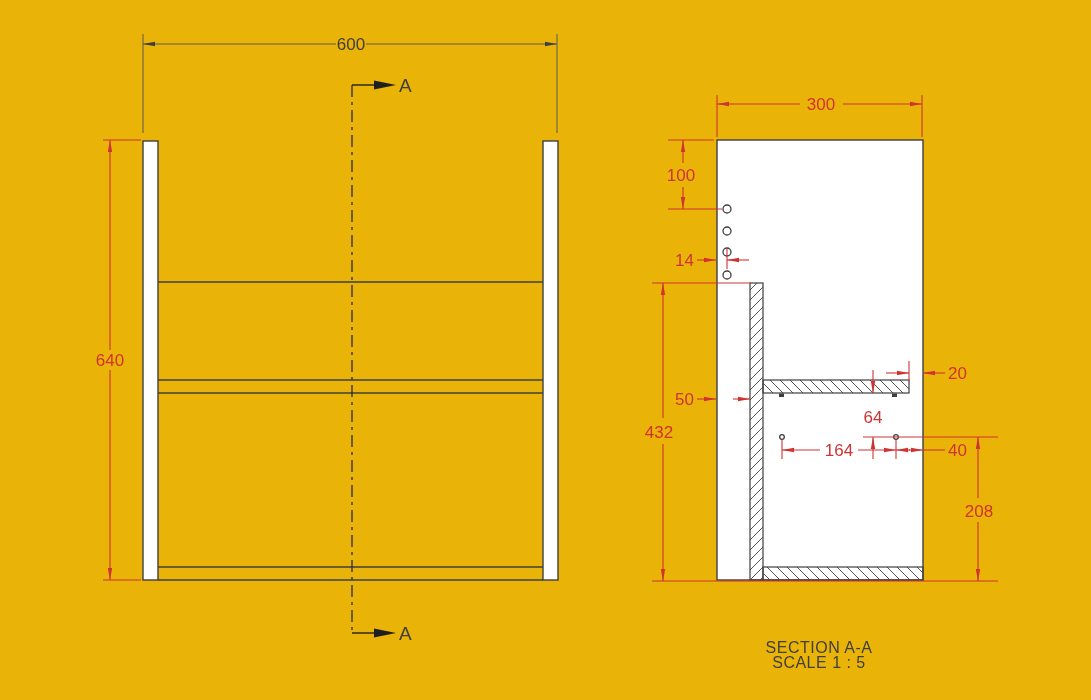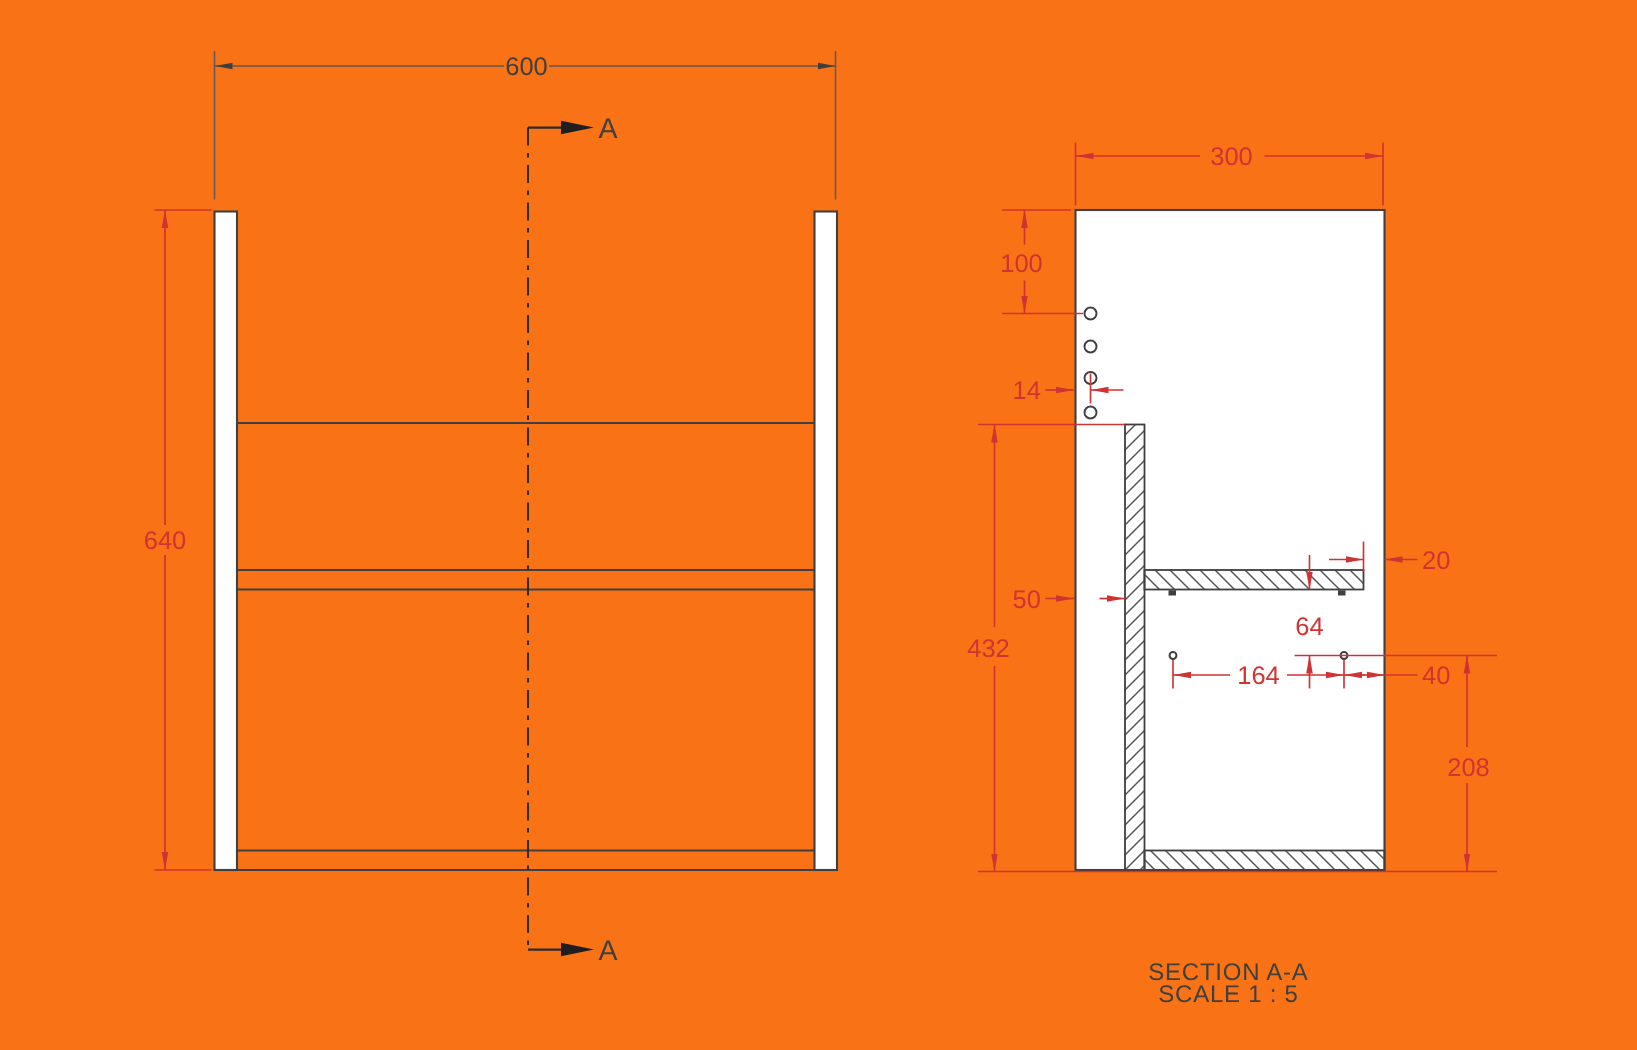--- a/index.html
+++ b/index.html
@@ -1,16 +1,16 @@
 <!DOCTYPE html>
 <html><head>
 <meta charset="utf-8">
 <style>
   html,body{margin:0;padding:0;background:#ffffff;}
-  .sheet{position:relative;width:1091px;height:700px;background:#f97316;overflow:hidden;}
+  .sheet{position:relative;width:1091px;height:700px;background:#eab308;overflow:hidden;}
   svg{display:block;}
   text{font-family:"Liberation Sans","DejaVu Sans",sans-serif;}
   .dimtxt{fill:#cf3332;font-size:17px;}
   .blktxt{fill:#3f3f3f;font-size:17px;}
   .cutlabel{fill:#3f3f3f;font-size:19px;}
   .title{fill:#3f3f3f;font-size:16px;letter-spacing:0.5px;}
   .part{fill:#ffffff;stroke:#3f3f3f;stroke-width:1.4;}
   .pline{stroke:#3f3f3f;stroke-width:1.3;fill:none;}
   .thin{stroke:#5a5a5a;stroke-width:1;fill:none;}
   .red{stroke:#cf3332;stroke-width:1.1;fill:none;}

